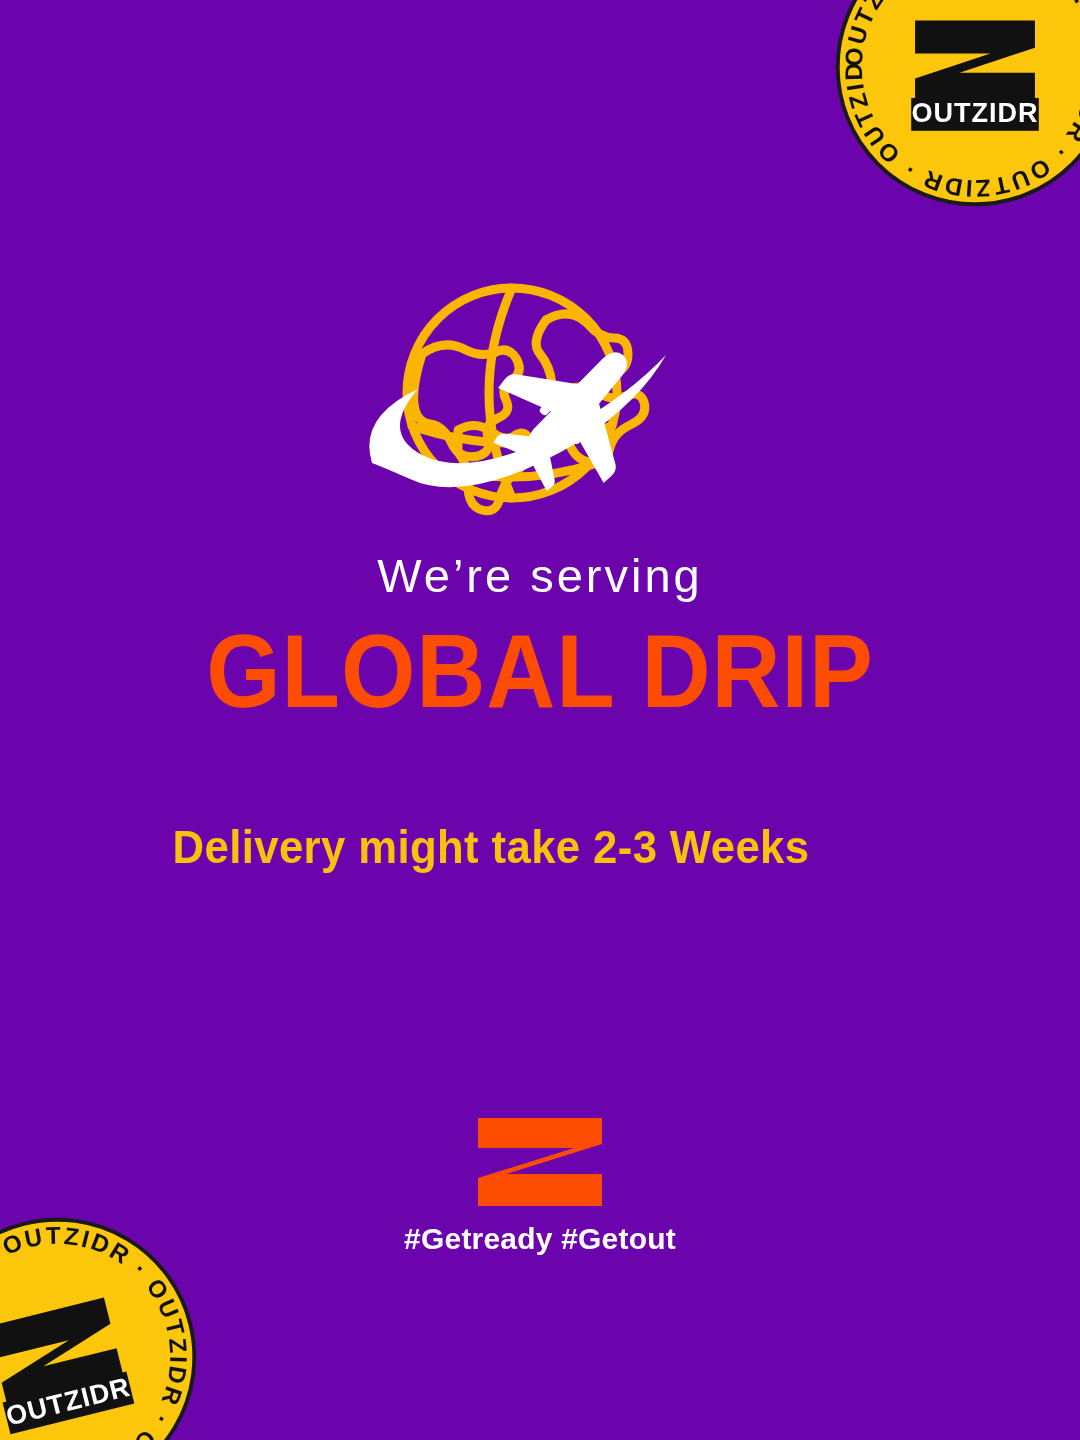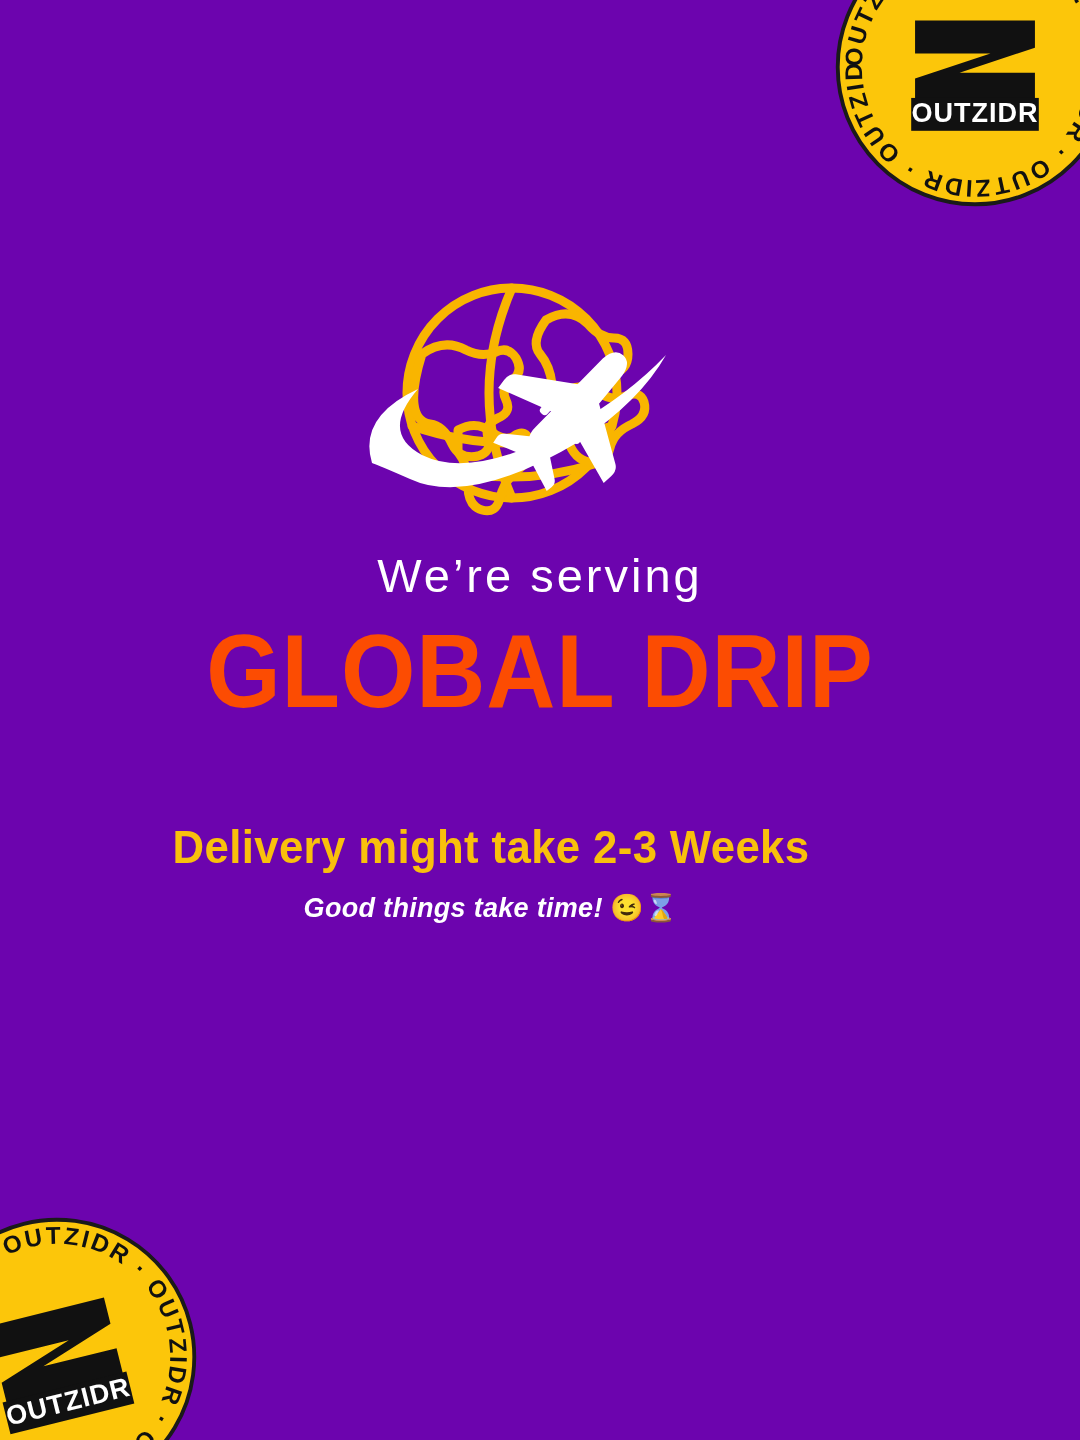--- a/index.html
+++ b/index.html
@@ -174,23 +174,28 @@
     </svg>
   </div>
 
   <div class="copy">
     <p class="line-serving">We’re serving</p>
     <p class="line-headline">GLOBAL DRIP</p>
   </div>
 
   <div class="delivery">
     <p class="delivery-main">Delivery might take 2-3 Weeks</p>
-    <p class="delivery-sub"><span>Good things take time! </span><span class="emo">😉⌛</span></p>
-  </div>
-
+  </div>
+
+  <div class="footer">
+    <svg class="zmark" viewBox="0 0 124 88" xmlns="http://www.w3.org/2000/svg">
+      <path d="M0 0 H124 V26 L28 56 H124 V88 H0 V60 L96 30 H0 Z" fill="#FC4C02"></path>
+    </svg>
+    <p class="hashtags">#Getready #Getout</p>
+  </div>
 
   <div class="badge badge-tr">
     <svg viewBox="0 0 300 300" xmlns="http://www.w3.org/2000/svg">
       <defs>
         <path id="rimPathTR" d="M150,150 m-117,0 a117,117 0 1,1 234,0 a117,117 0 1,1 -234,0"></path>
       </defs>
       <circle cx="150" cy="150" r="142" fill="#FCC60A" stroke="#1a1a1a" stroke-width="4"></circle>
       <text font-family="Liberation Sans, sans-serif" font-size="25" font-weight="700" fill="#111111" letter-spacing="2.5">
         <textPath href="#rimPathTR" startOffset="0%">OUTZIDR · OUTZIDR · OUTZIDR · OUTZIDR · OUTZIDR ·</textPath>
       </text>

